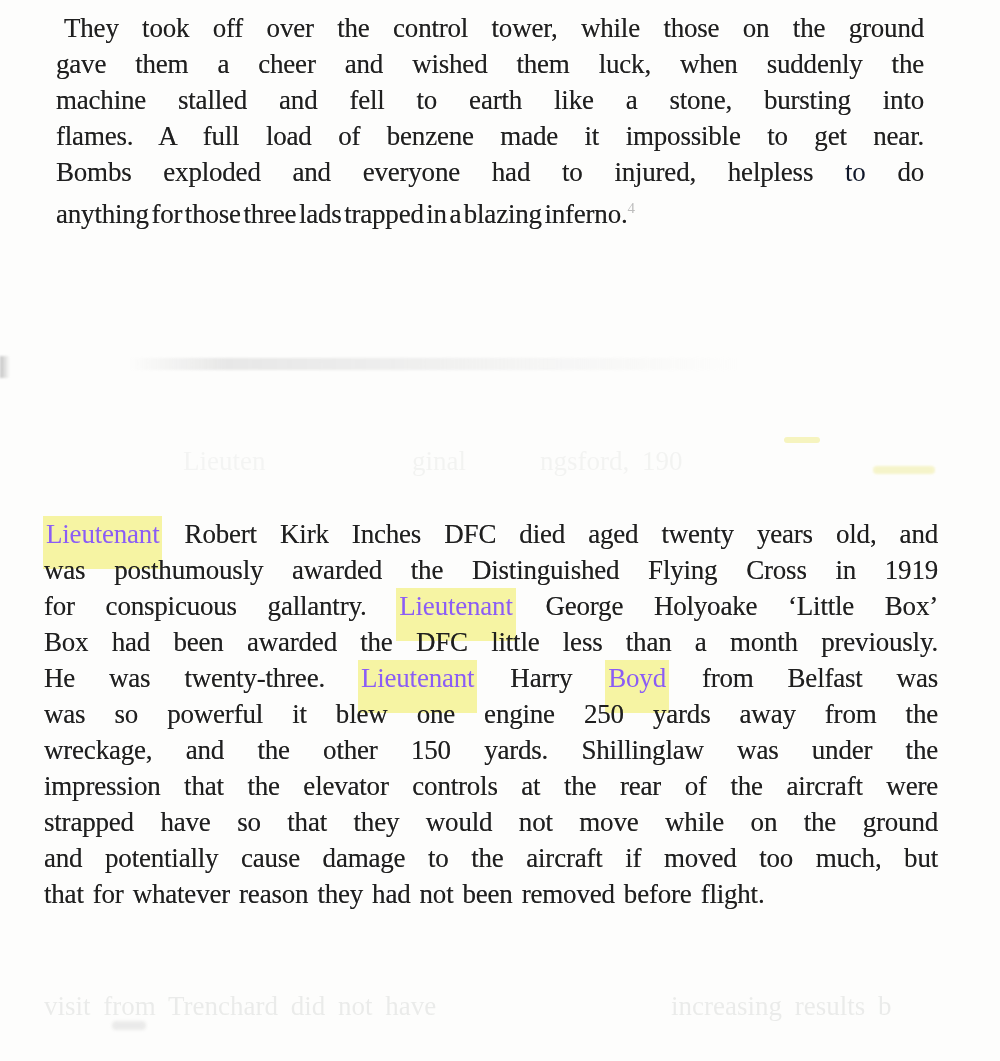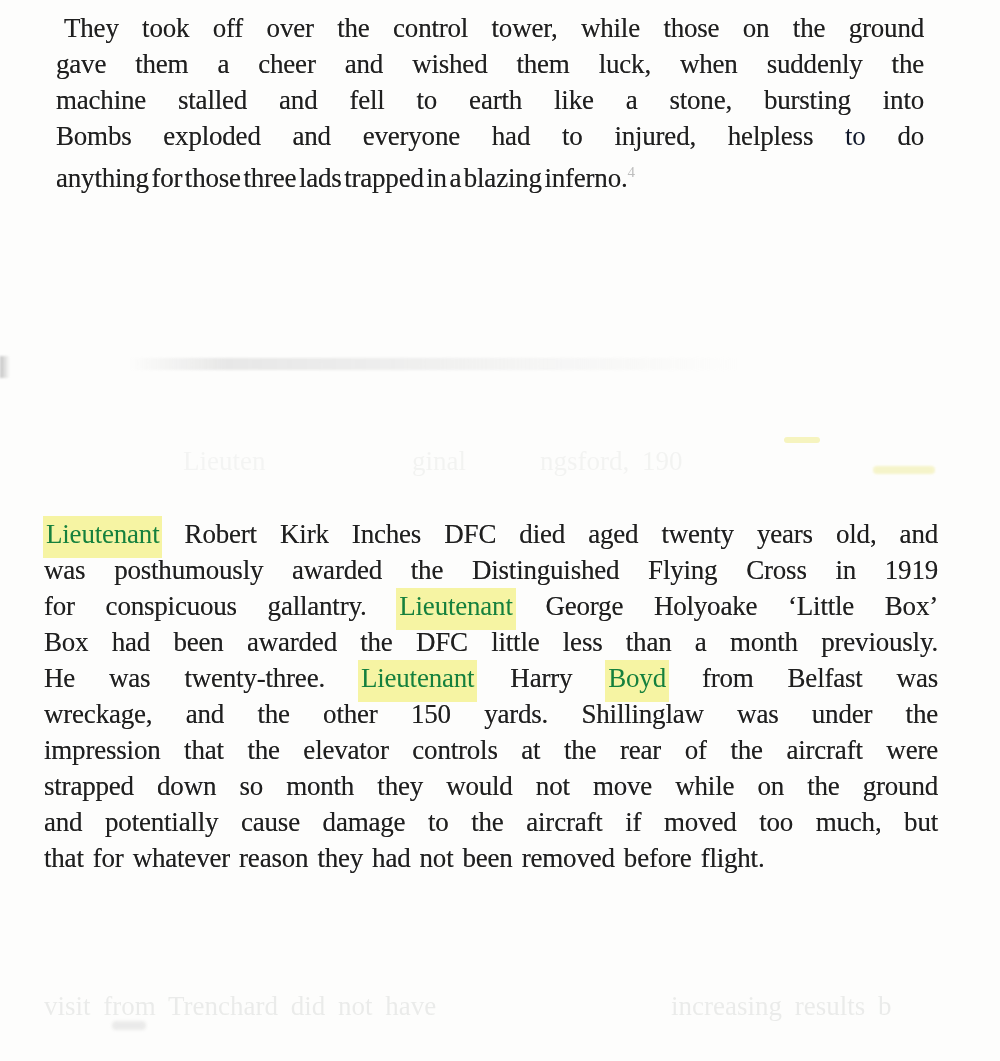--- a/index.html
+++ b/index.html
@@ -26,22 +26,22 @@
   .line{
     height:36px;
     text-align:justify;
     text-align-last:justify;
     text-justify:inter-word;
     white-space:normal;
   }
   .line.last{text-align-last:left;}
   .hl{
     background:#f6f4a3;
-    color:#15803d;
-    padding:3px 3px 9px 3px;
+    color:#8b5cf6;
+    padding:3px 3px 20px 3px;
     margin:0 -1px;
     text-shadow:none;
   }
   .faded{color:#0f172a;text-shadow:none;}
   .sup{
     vertical-align:super;
     font-size:15px;
     color:#bdbdbd;
     text-shadow:none;
   }
@@ -74,32 +74,34 @@
   }
 </style>
 </head>
 <body>
 
 <div class="page">
   <div class="para" id="paragraph-1">
       <div class="line" style="text-indent: 8px;"><span>They took off over the control tower, while those on the ground</span></div>
       <div class="line"><span>gave them a cheer and wished them luck, when suddenly the</span></div>
       <div class="line"><span>machine stalled and fell to earth like a stone, bursting into</span></div>
+      <div class="line"><span>flames. A full load of benzene made it impossible to get near.</span></div>
       <div class="line"><span>Bombs exploded and everyone had to injured, helpless </span><span class="faded">to</span><span> do</span></div>
       <div class="line last" style="word-spacing: -4px;"><span>anything for those three lads trapped in a blazing inferno.</span><span class="sup">4</span></div>
     </div>
   <div class="para" id="paragraph-2">
       <div class="line"><span class="hl">Lieutenant</span><span> Robert Kirk Inches DFC died aged twenty years old, and</span></div>
       <div class="line"><span>was posthumously awarded the Distinguished Flying Cross in 1919</span></div>
       <div class="line"><span>for conspicuous gallantry. </span><span class="hl">Lieutenant</span><span> George Holyoake ‘Little Box’</span></div>
       <div class="line"><span>Box had been awarded the DFC little less than a month previously.</span></div>
       <div class="line"><span>He was twenty-three. </span><span class="hl">Lieutenant</span><span> Harry </span><span class="hl">Boyd</span><span> from Belfast was</span></div>
+      <div class="line"><span>was so powerful it blew one engine 250 yards away from the</span></div>
       <div class="line"><span>wreckage, and the other 150 yards. Shillinglaw was under the</span></div>
       <div class="line"><span>impression that the elevator controls at the rear of the aircraft were</span></div>
-      <div class="line"><span>strapped down so month they would not move while on the ground</span></div>
+      <div class="line"><span>strapped have so that they would not move while on the ground</span></div>
       <div class="line"><span>and potentially cause damage to the aircraft if moved too much, but</span></div>
       <div class="line last"><span>that for whatever reason they had not been removed before flight.</span></div>
     </div>
   <div id="ghost-layer">
       <span class="ghost-frag" style="left: 183px; top: 446px; opacity: 0.08;">Lieuten</span>
       <span class="ghost-frag" style="left: 412px; top: 446px; opacity: 0.09;">ginal</span>
       <span class="ghost-frag" style="left: 540px; top: 446px; opacity: 0.09;">ngsford, 190</span>
       <span class="ghost-frag" style="left: 44px; top: 991px; opacity: 0.16;">visit from Trenchard did not have</span>
       <span class="ghost-frag" style="left: 671px; top: 991px; opacity: 0.16;">increasing results b</span>
     </div>

